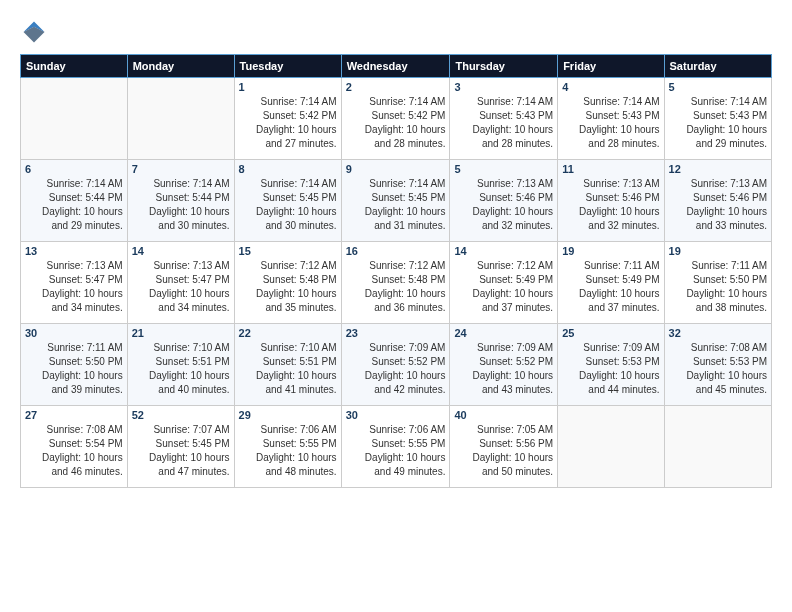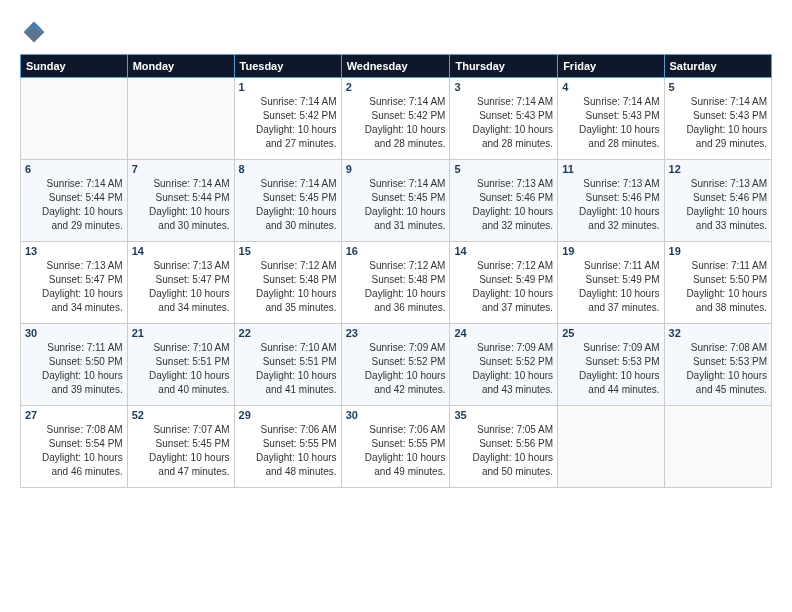--- a/index.html
+++ b/index.html
@@ -314,21 +314,21 @@
 Sunset: 5:55 PM
 Daylight: 10 hours and 48 minutes.</div>
           </td>
           <td>
             <span class="day-num">30</span>
             <div class="day-info" style="white-space: pre-line;">Sunrise: 7:06 AM
 Sunset: 5:55 PM
 Daylight: 10 hours and 49 minutes.</div>
           </td>
           <td>
-            <span class="day-num">35</span>
+            <span class="day-num">40</span>
             <div class="day-info" style="white-space: pre-line;">Sunrise: 7:05 AM
 Sunset: 5:56 PM
 Daylight: 10 hours and 50 minutes.</div>
           </td>
           <td class="empty"></td>
           <td class="empty"></td>
         </tr>
       </tbody>
   </table>
 </div>

